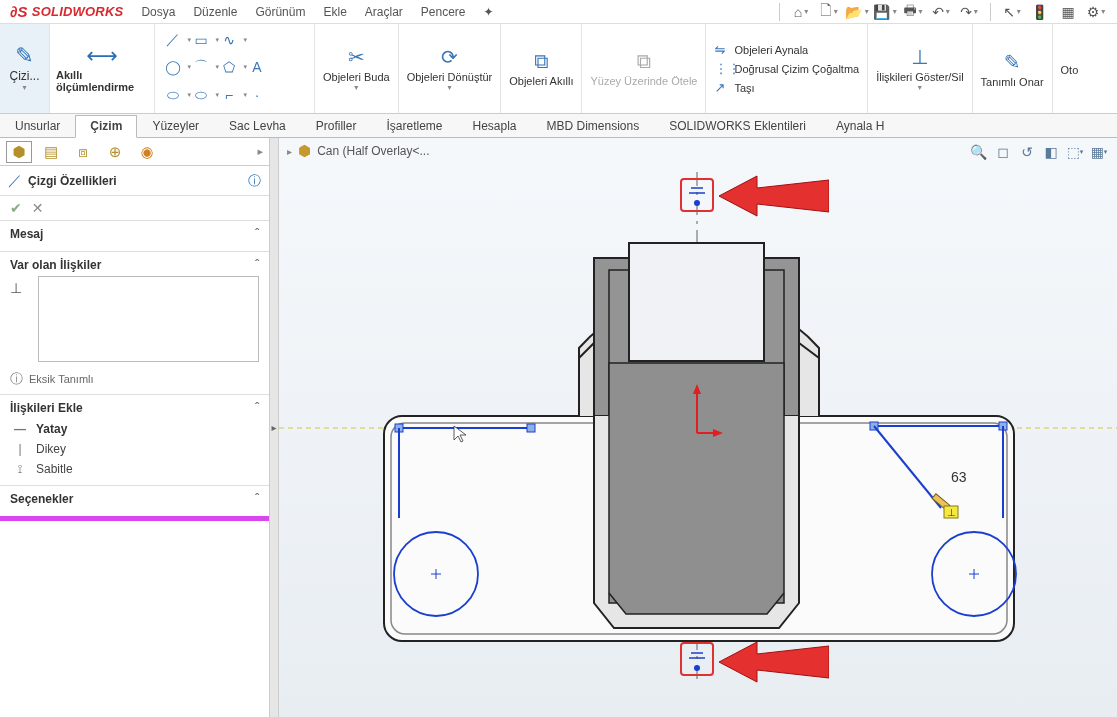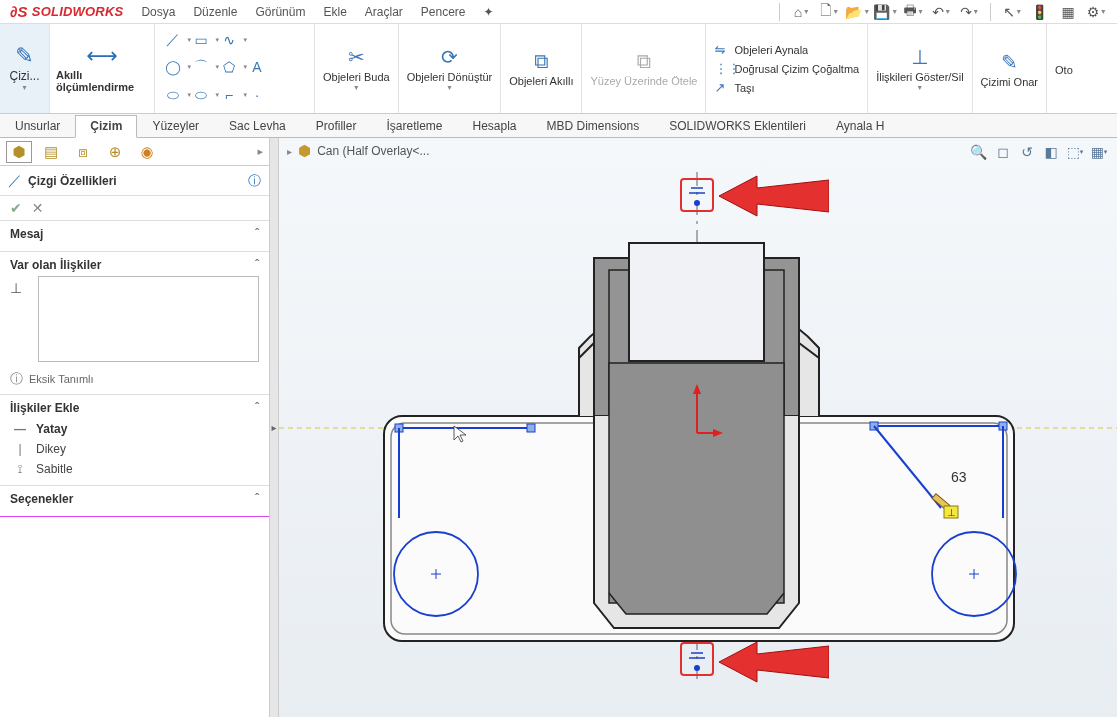--- a/index.html
+++ b/index.html
@@ -178,21 +178,21 @@
         <span>Taşı</span>
       </div>
   </div>
   <div class="ribbon-group rg-btn">
     <div class="big-ic">⊥</div>
     <div class="lbl">İlişkileri Göster/Sil</div>
     <div style="font-size:8px;color:#888">▾</div>
   </div>
   <div class="ribbon-group rg-btn">
     <div class="big-ic">✎</div>
-    <div class="lbl"><span>Çizimi Onar</span></div>
+    <div class="lbl"><span>Tanımlı Onar</span></div>
   </div>
   <div class="ribbon-group rg-btn" style="border-right:none">
     <div class="lbl">Oto</div>
   </div>
 </div>
 
 <div class="cmdtabs">
   <div class="tab">Unsurlar</div>
   <div class="tab active">Çizim</div>
   <div class="tab">Yüzeyler</div>
@@ -243,38 +243,38 @@
         <div class="rel-list"></div>
       </div>
       <div class="info-row">
         <span class="ic">ⓘ</span>
         <span>Eksik Tanımlı</span>
       </div>
     </div>
 
     <div class="panel-sec add-rel">
       <div class="sec-head">
-          <span>İlişkiler Ekle</span>
+          <span>İlişkileri Ekle</span>
           <span class="chev">ˆ</span>
         </div>
       <div class="item first">
           <span class="ic">—</span>
           <span>Yatay</span>
         </div>
       <div class="item">
           <span class="ic">|</span>
           <span>Dikey</span>
         </div>
       <div class="item">
           <span class="ic">⟟</span>
           <span>Sabitle</span>
         </div>
     </div>
 
-    <div class="panel-sec" style="border-bottom:1px solid #d946ef">
+    <div class="panel-sec" style="border-bottom:5px solid #d946ef">
       <div class="sec-head">
           <span>Seçenekler</span>
           <span class="chev">ˆ</span>
         </div>
     </div>
   </div>
 
   <div class="collapse-handle">▸</div>
 
   <div class="viewport">

